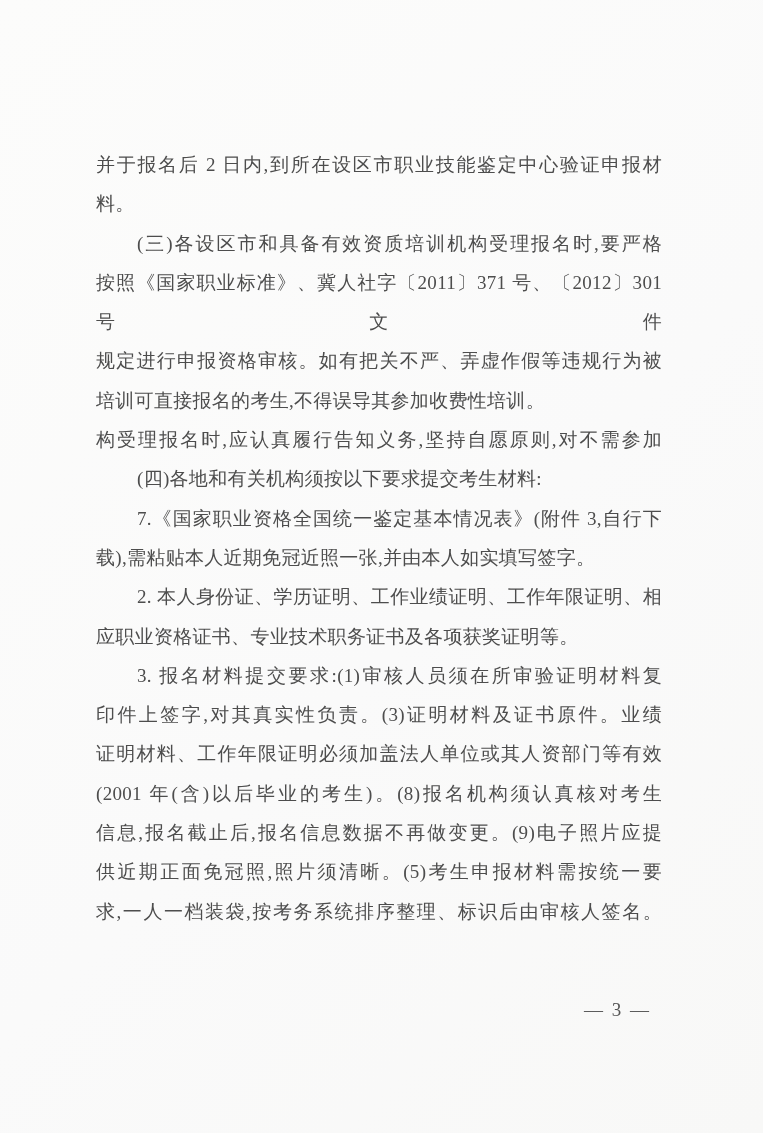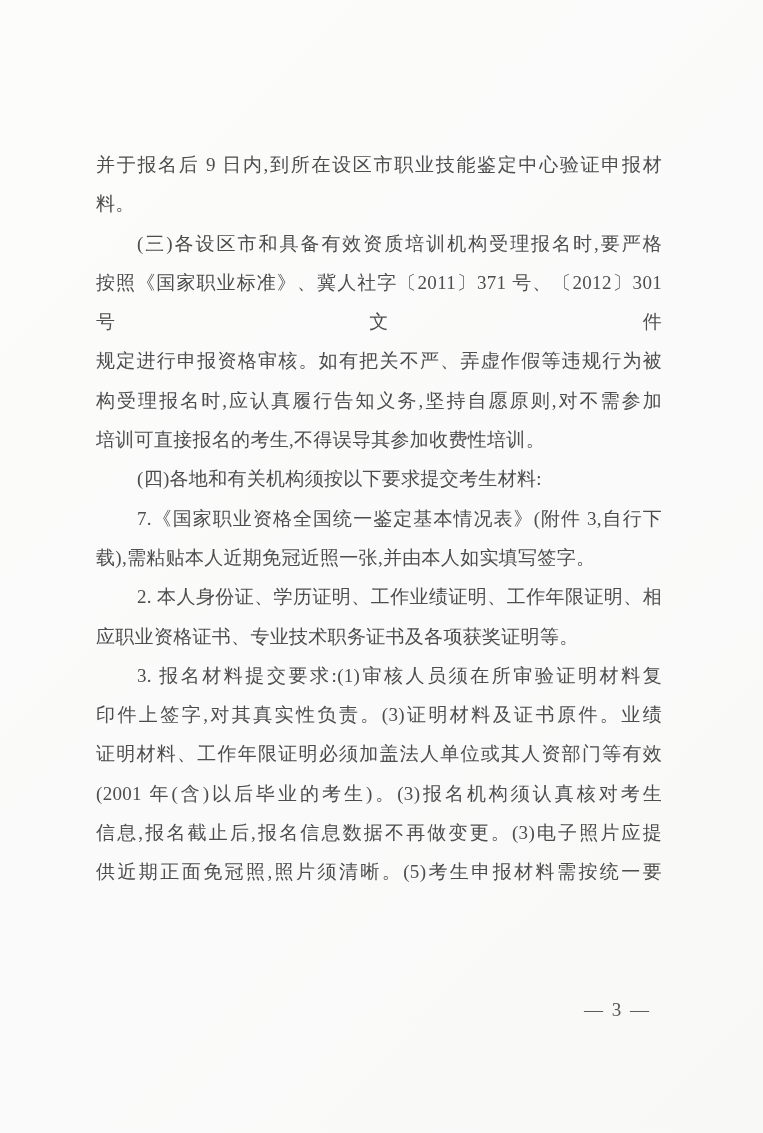--- a/index.html
+++ b/index.html
@@ -42,33 +42,34 @@
     font-size: 19px;
     letter-spacing: 2px;
     color: #555555;
   }
 </style>
 </head>
 <body>
 
 <div class="page">
   <div class="text-block">
-    <div class="line j">并于报名后 9 日内,到所在设区市职业技能鉴定中心验证申报材</div>
+    <div class="line j">并于报名后 2 日内,到所在设区市职业技能鉴定中心验证申报材</div>
     <div class="line">料。</div>
     <div class="line j indent">(三)各设区市和具备有效资质培训机构受理报名时,要严格</div>
     <div class="line j">按照《国家职业标准》、冀人社字〔2011〕371 号、〔2012〕301 号文件</div>
     <div class="line j">规定进行申报资格审核。如有把关不严、弄虚作假等违规行为被</div>
+    <div class="line">培训可直接报名的考生,不得误导其参加收费性培训。</div>
     <div class="line j">构受理报名时,应认真履行告知义务,坚持自愿原则,对不需参加</div>
-    <div class="line">培训可直接报名的考生,不得误导其参加收费性培训。</div>
     <div class="line indent">(四)各地和有关机构须按以下要求提交考生材料:</div>
     <div class="line j indent">7.《国家职业资格全国统一鉴定基本情况表》(附件 3,自行下</div>
     <div class="line">载),需粘贴本人近期免冠近照一张,并由本人如实填写签字。</div>
     <div class="line j indent">2. 本人身份证、学历证明、工作业绩证明、工作年限证明、相</div>
     <div class="line">应职业资格证书、专业技术职务证书及各项获奖证明等。</div>
     <div class="line j indent">3. 报名材料提交要求:(1)审核人员须在所审验证明材料复</div>
     <div class="line j">印件上签字,对其真实性负责。(3)证明材料及证书原件。业绩</div>
     <div class="line j">证明材料、工作年限证明必须加盖法人单位或其人资部门等有效</div>
-    <div class="line j">(2001 年(含)以后毕业的考生)。(3)报名机构须认真核对考生</div>
-    <div class="line j">信息,报名截止后,报名信息数据不再做变更。(3)电子照片应提</div>
+    <div class="line j">(2001 年(含)以后毕业的考生)。(8)报名机构须认真核对考生</div>
+    <div class="line j">信息,报名截止后,报名信息数据不再做变更。(9)电子照片应提</div>
     <div class="line j">供近期正面免冠照,照片须清晰。(5)考生申报材料需按统一要</div>
+    <div class="line j">求,一人一档装袋,按考务系统排序整理、标识后由审核人签名。</div>
   </div>
   <div class="page-number">— 3 —</div>
 </div>
 
 </body></html>

